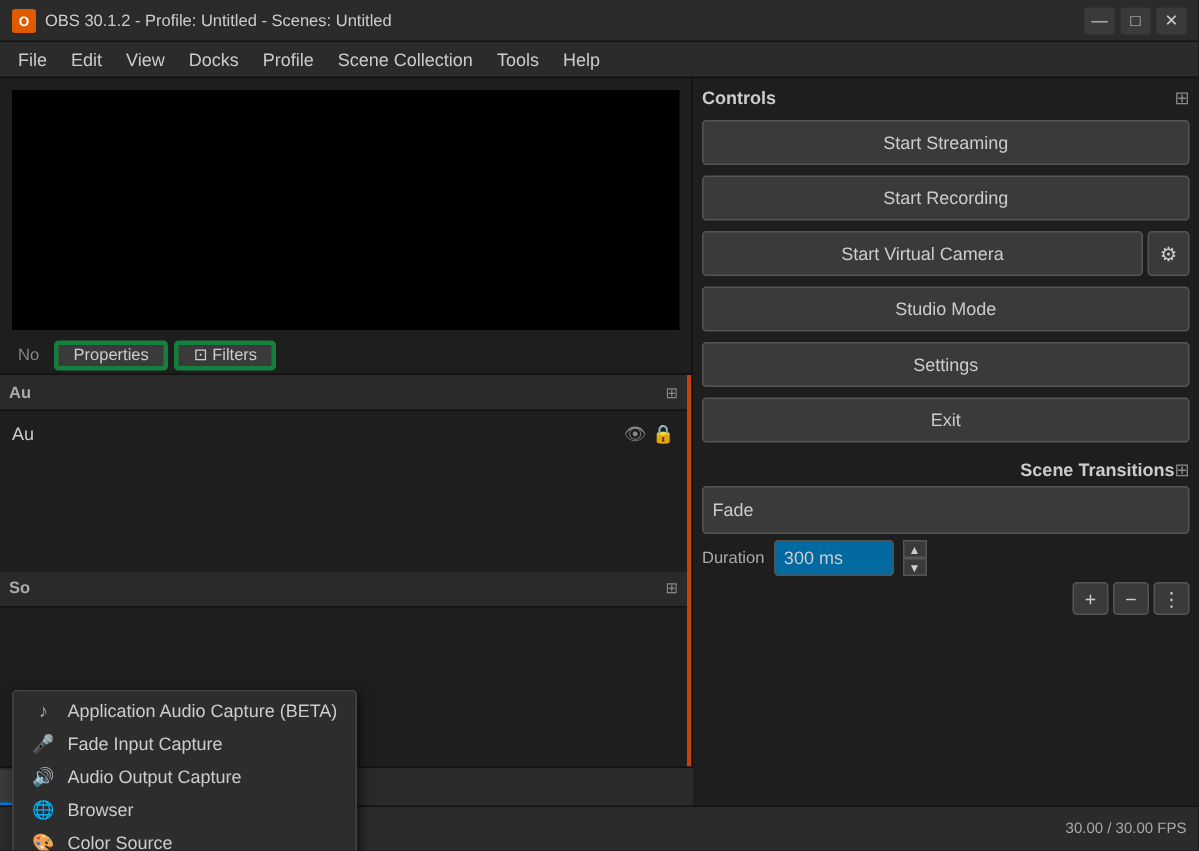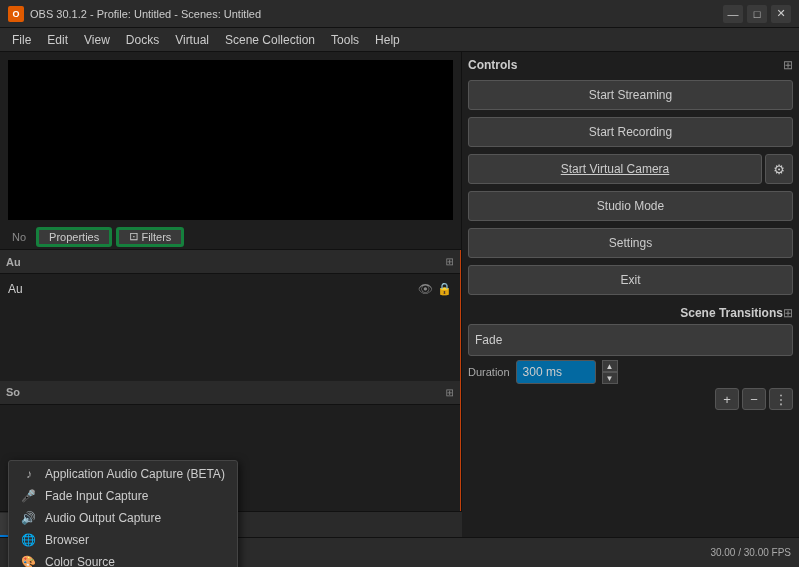--- a/index.html
+++ b/index.html
@@ -123,21 +123,21 @@
     
     .panels-row {
       display: flex;
       flex: 1;
       overflow: hidden;
     }
     .sources-panel {
       flex: 1;
       display: flex;
       flex-direction: column;
-      border-right: 1px solid #c2410c;
+      border-right: 3px solid #c2410c;
     }
     .panel-header-row {
       display: flex;
       align-items: center;
       justify-content: space-between;
       padding: 2px 6px;
       background: #2a2a2a;
       border-bottom: 1px solid #111;
       height: 24px;
     }
@@ -219,21 +219,21 @@
       cursor: pointer;
       border-radius: 3px;
       text-align: center;
       display: flex; align-items: center; justify-content: center;
       margin-bottom: 3px;
     }
     .ctrl-btn-row {
       display: flex;
       gap: 3px;
     }
-    .ctrl-btn-row .ctrl-btn { flex: 1; text-decoration: underline; }
+    .ctrl-btn-row .ctrl-btn { flex: 1; }
     .gear-btn {
       width: 28px; height: 30px;
       background: #3a3a3a;
       border: 1px solid #555;
       color: #ccc;
       font-size: 13px;
       cursor: pointer;
       border-radius: 3px;
       display: flex; align-items: center; justify-content: center;
       margin-bottom: 3px;
@@ -431,21 +431,21 @@
     <button class="title-btn">□</button>
     <button class="title-btn close">✕</button>
   </div>
 </div>
 
 <div class="menu-bar">
   <div class="menu-item">File</div>
   <div class="menu-item">Edit</div>
   <div class="menu-item">View</div>
   <div class="menu-item">Docks</div>
-  <div class="menu-item">Virtual</div>
+  <div class="menu-item">Profile</div>
   <div class="menu-item">Scene Collection</div>
   <div class="menu-item">Tools</div>
   <div class="menu-item">Help</div>
 </div>
 
 <div class="main-area">
 
   <div class="left-panel">
 
     <div class="preview-area"></div>

